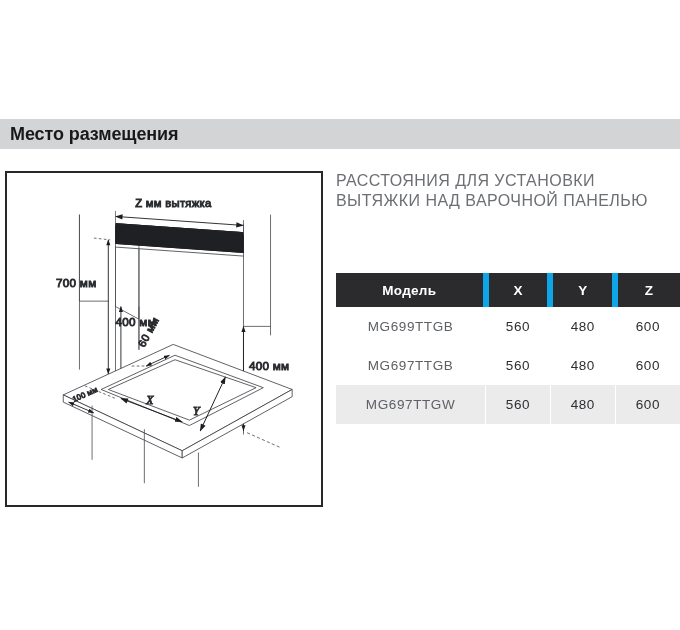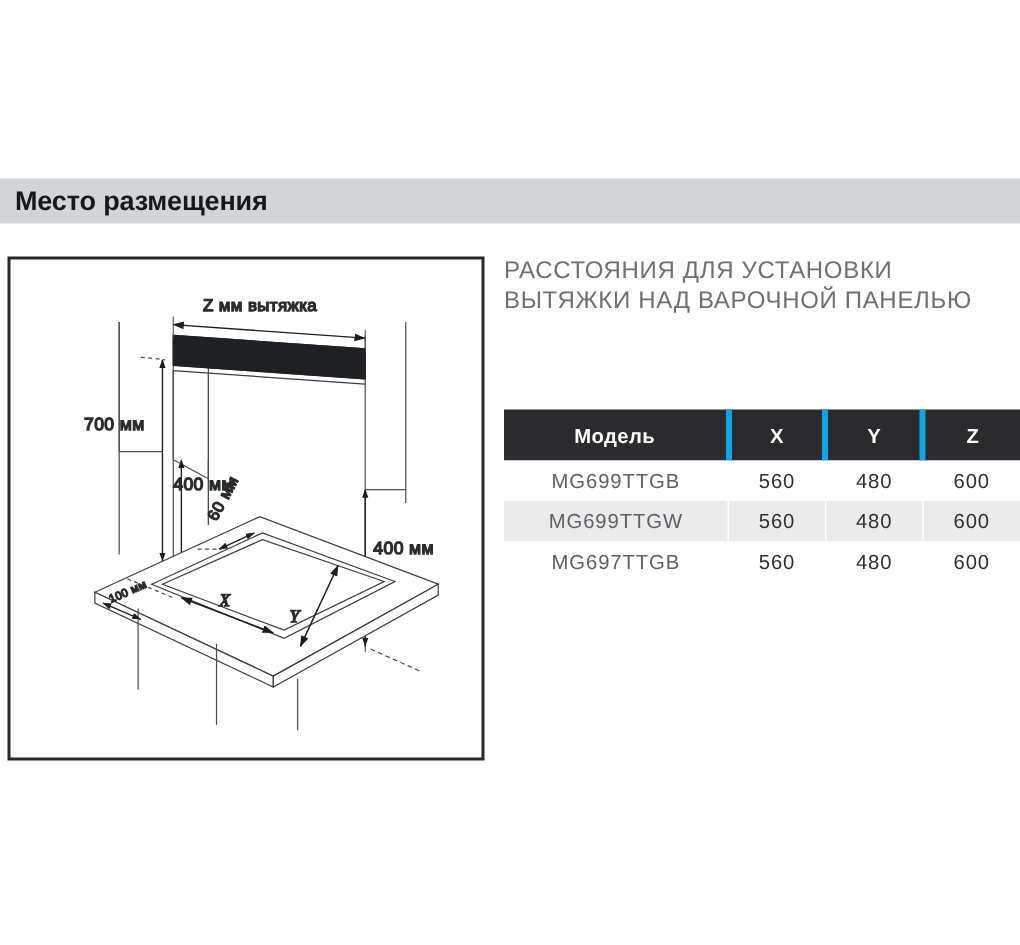--- a/index.html
+++ b/index.html
@@ -86,27 +86,27 @@
   .spec-table col.c-model { width: 149px; }
   .spec-table col.c-num   { width: 64.5px; }
 
   .spec-table thead th {
     background: #2b2b2d;
     color: #ffffff;
     font-weight: bold;
     height: 34px;
     text-align: center;
     letter-spacing: 0.3px;
-    border-right: 4px solid #0ea5e9;
+    border-right: 6px solid #0ea5e9;
     padding: 0;
   }
   .spec-table thead th:last-child { border-right: none; }
 
   .spec-table tbody td {
-    height: 27px;
+    height: 39px;
     text-align: center;
     padding: 0;
     border-right: 1px solid #ffffff;
     letter-spacing: 0.6px;
   }
   .spec-table tbody td:last-child { border-right: none; }
   .spec-table tbody td.model {
     color: #5d6064;
   }
   .spec-table tbody td.num {
@@ -266,26 +266,26 @@
       <th>Z</th>
     </tr>
   </thead>
   <tbody>
     <tr class="odd">
       <td class="model">MG699TTGB</td>
       <td class="num">560</td>
       <td class="num">480</td>
       <td class="num">600</td>
     </tr>
-    <tr class="even">
-      <td class="model">MG699TTGW</td>
-      <td class="num">560</td>
-      <td class="num">480</td>
-      <td class="num">600</td>
-    </tr>
     <tr class="odd">
       <td class="model">MG697TTGB</td>
       <td class="num">560</td>
       <td class="num">480</td>
       <td class="num">600</td>
     </tr>
+    <tr class="even">
+      <td class="model">MG697TTGW</td>
+      <td class="num">560</td>
+      <td class="num">480</td>
+      <td class="num">600</td>
+    </tr>
   </tbody>
 </table>
 
 </body></html>

